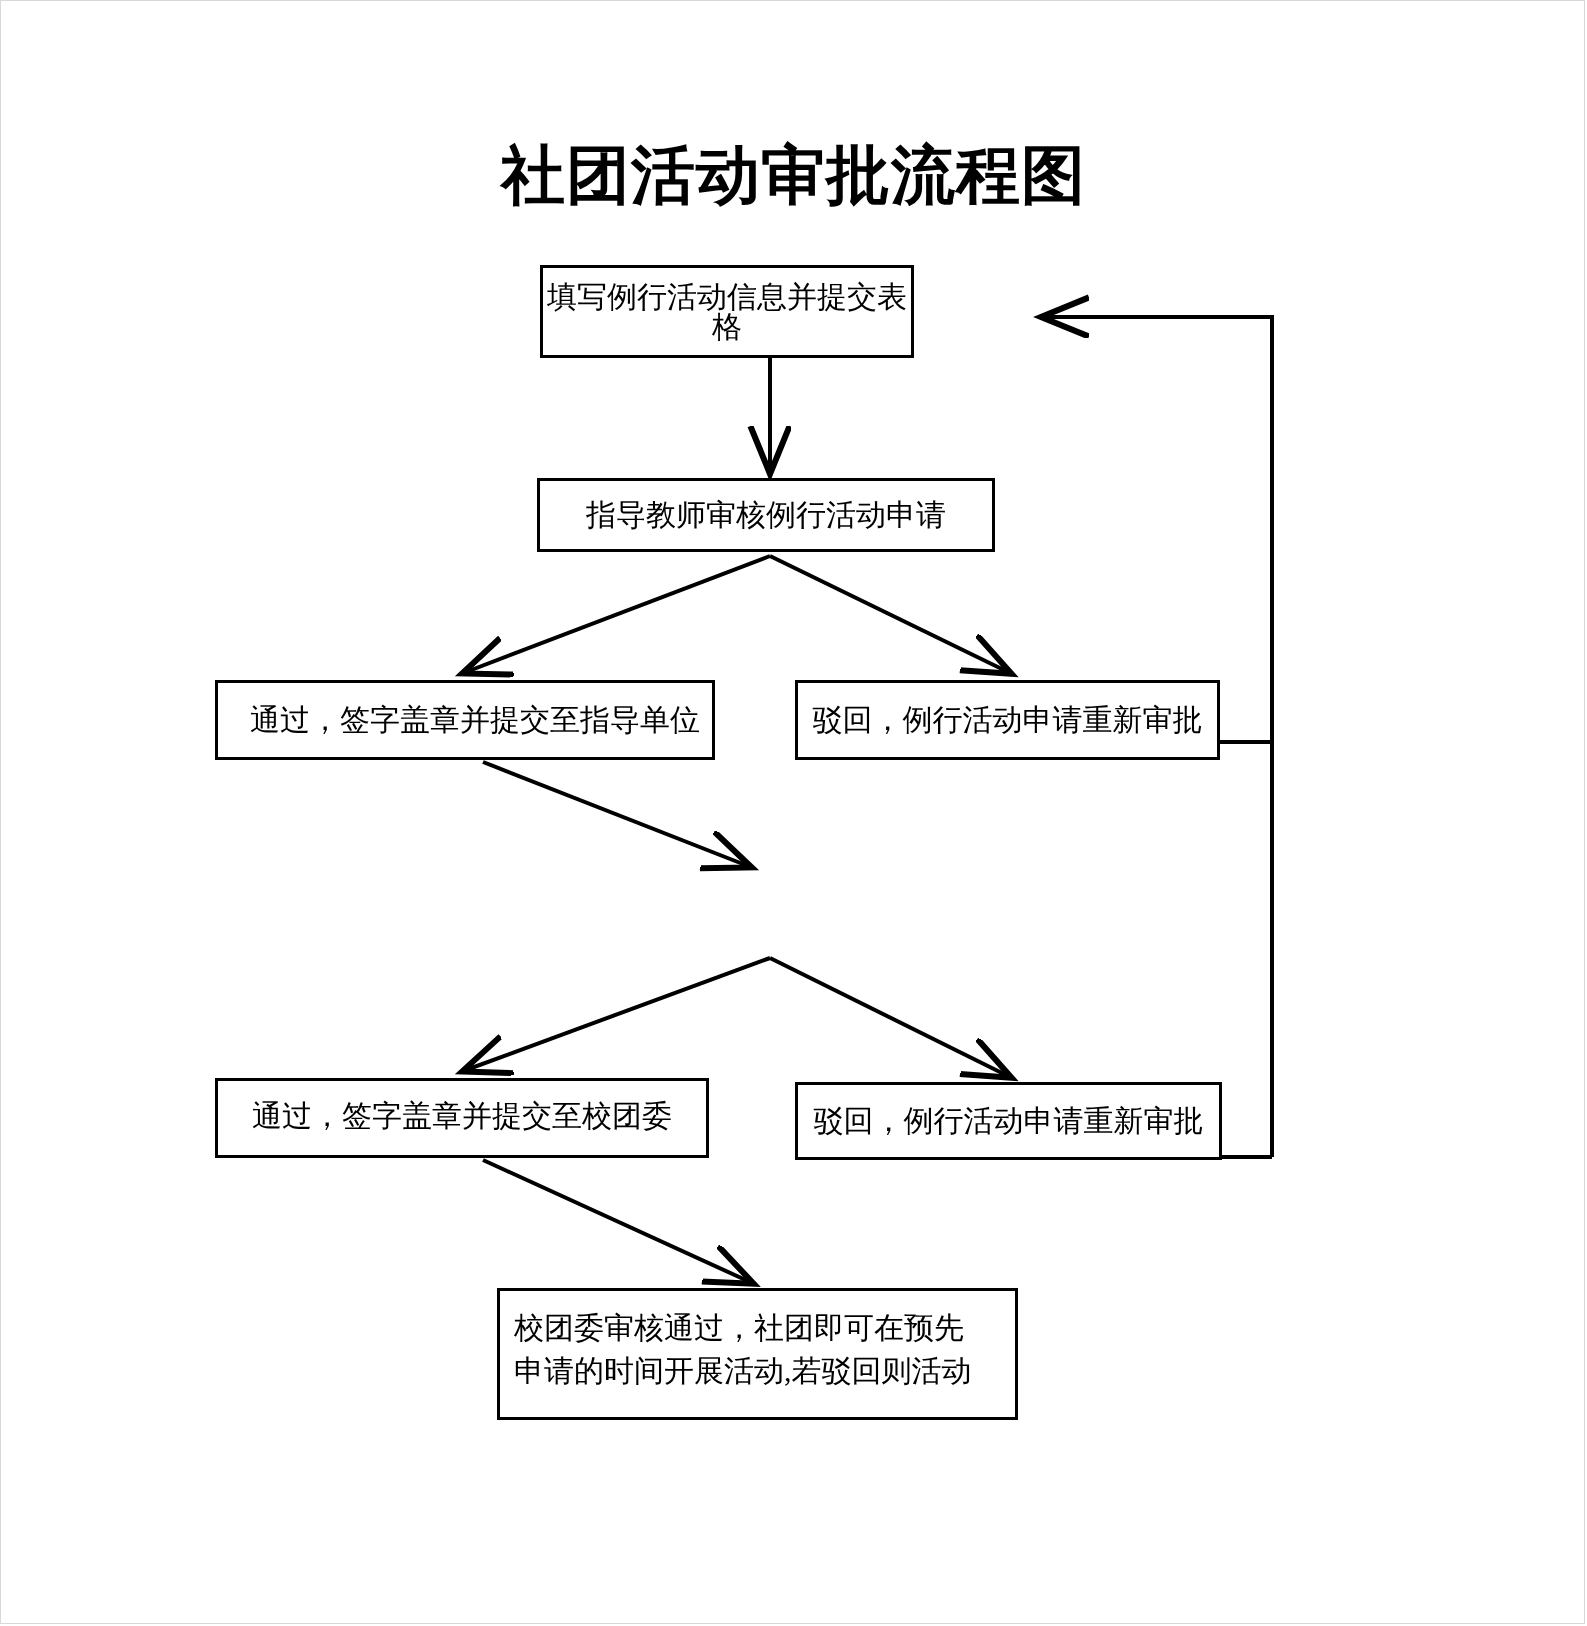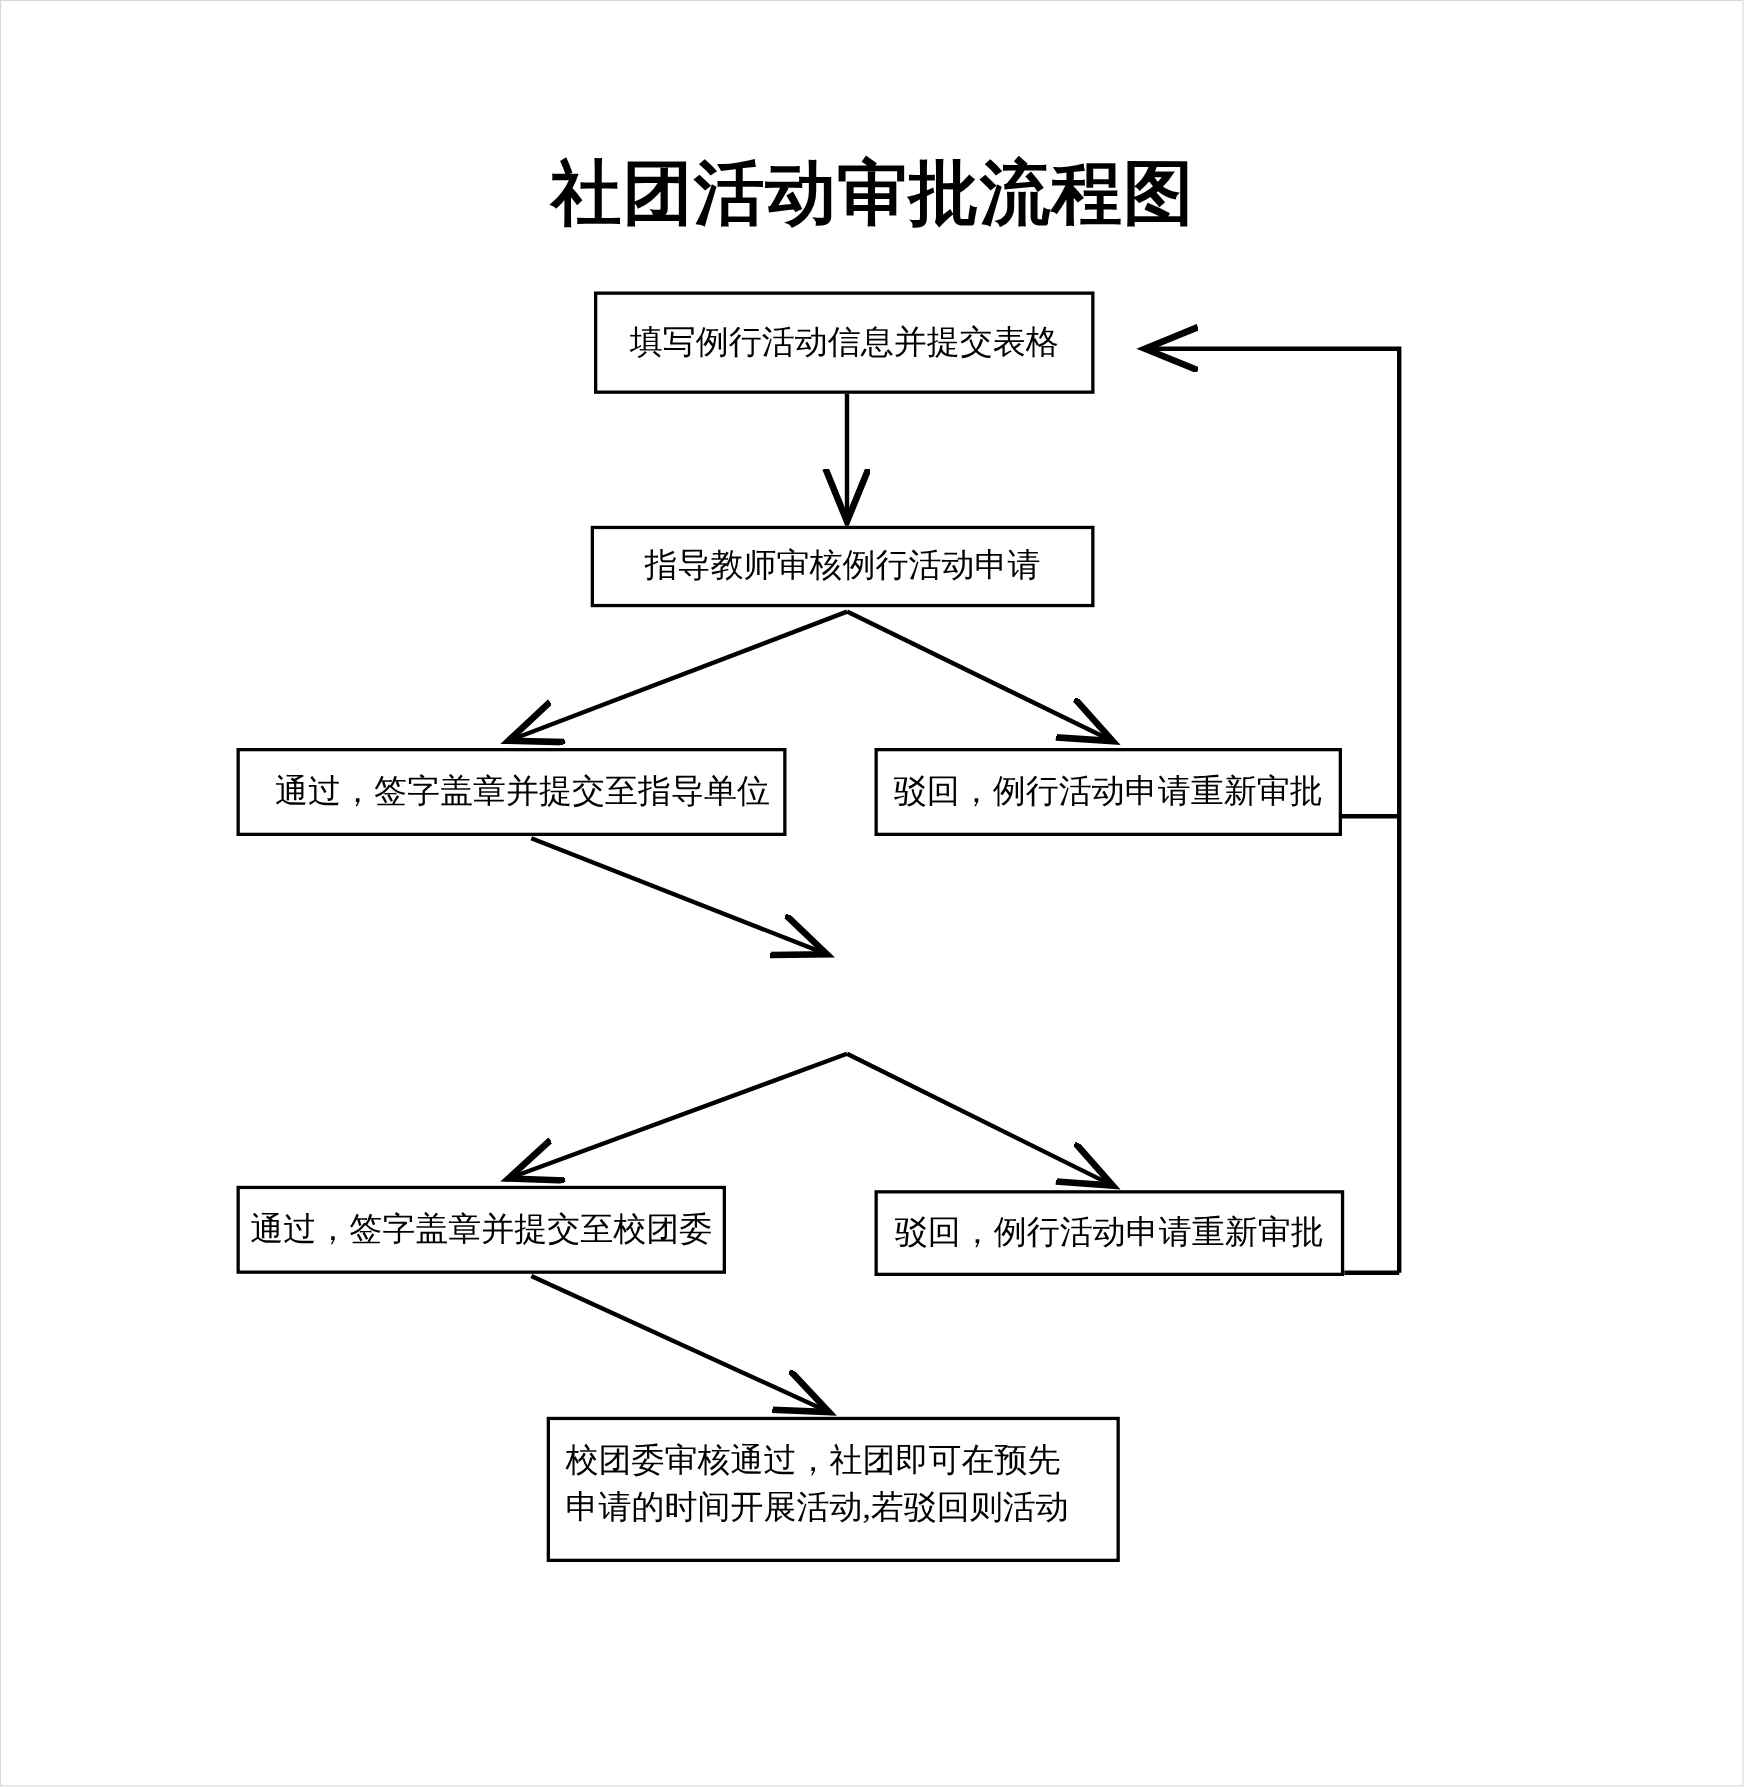--- a/index.html
+++ b/index.html
@@ -122,30 +122,30 @@
 
     <g>
       <path d="M1222,1157 L1272,1157" fill="none" stroke="#000000" stroke-width="4"></path>
     </g>
 
     <g>
       <path d="M1272,1157 L1272,317 L1045,317" fill="none" stroke="#000000" stroke-width="4" marker-end="url(#ah)"></path>
     </g>
   </svg>
 
-  <div class="node" style="left:540px; top:265px; width:455px; height:93px;">填写例行活动信息并提交表格</div>
+  <div class="node" style="left:540px; top:265px; width:374px; height:93px;">填写例行活动信息并提交表格</div>
 
   <div class="node" style="left:537px; top:478px; width:458px; height:74px;">指导教师审核例行活动申请</div>
 
   <div class="node" style="left:215px; top:680px; width:500px; height:80px;padding-left:20px;">通过，签字盖章并提交至指导单位</div>
 
   <div class="node" style="left:795px; top:680px; width:425px; height:80px;">驳回，例行活动申请重新审批</div>
 
 
-  <div class="node" style="left:215px; top:1078px; width:445px; height:80px;">通过，签字盖章并提交至校团委</div>
+  <div class="node" style="left:215px; top:1078px; width:494px; height:80px;font-family:Liberation Mono, monospace;">通过，签字盖章并提交至校团委</div>
 
   <div class="node" style="left:795px; top:1082px; width:427px; height:78px;">驳回，例行活动申请重新审批</div>
 
   <div class="node multiline" style="left:497px; top:1288px; width:521px; height:132px;">
     <span class="ln">校团委审核通过，社团即可在预先</span>
     <span class="ln">申请的时间开展活动,若驳回则活动</span>
   </div>
 
 </div>
 

